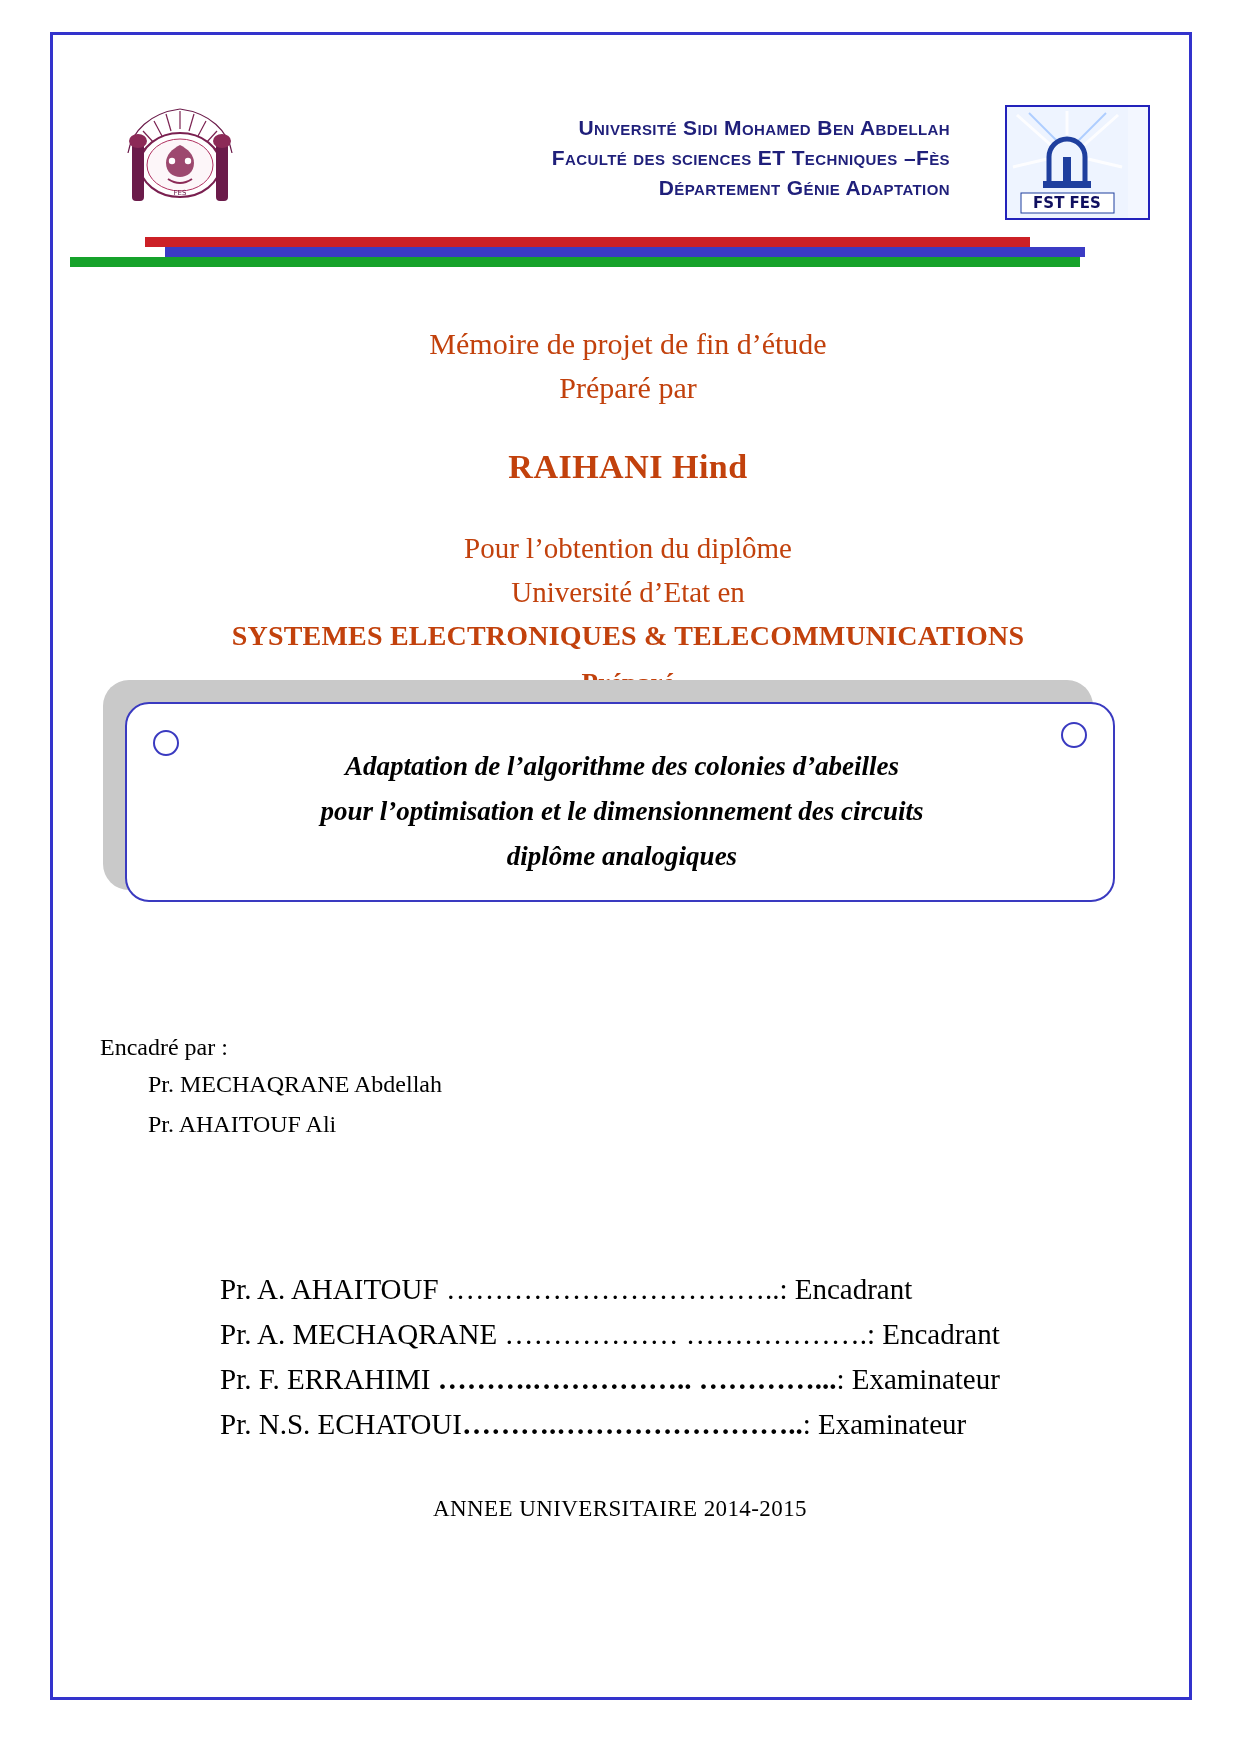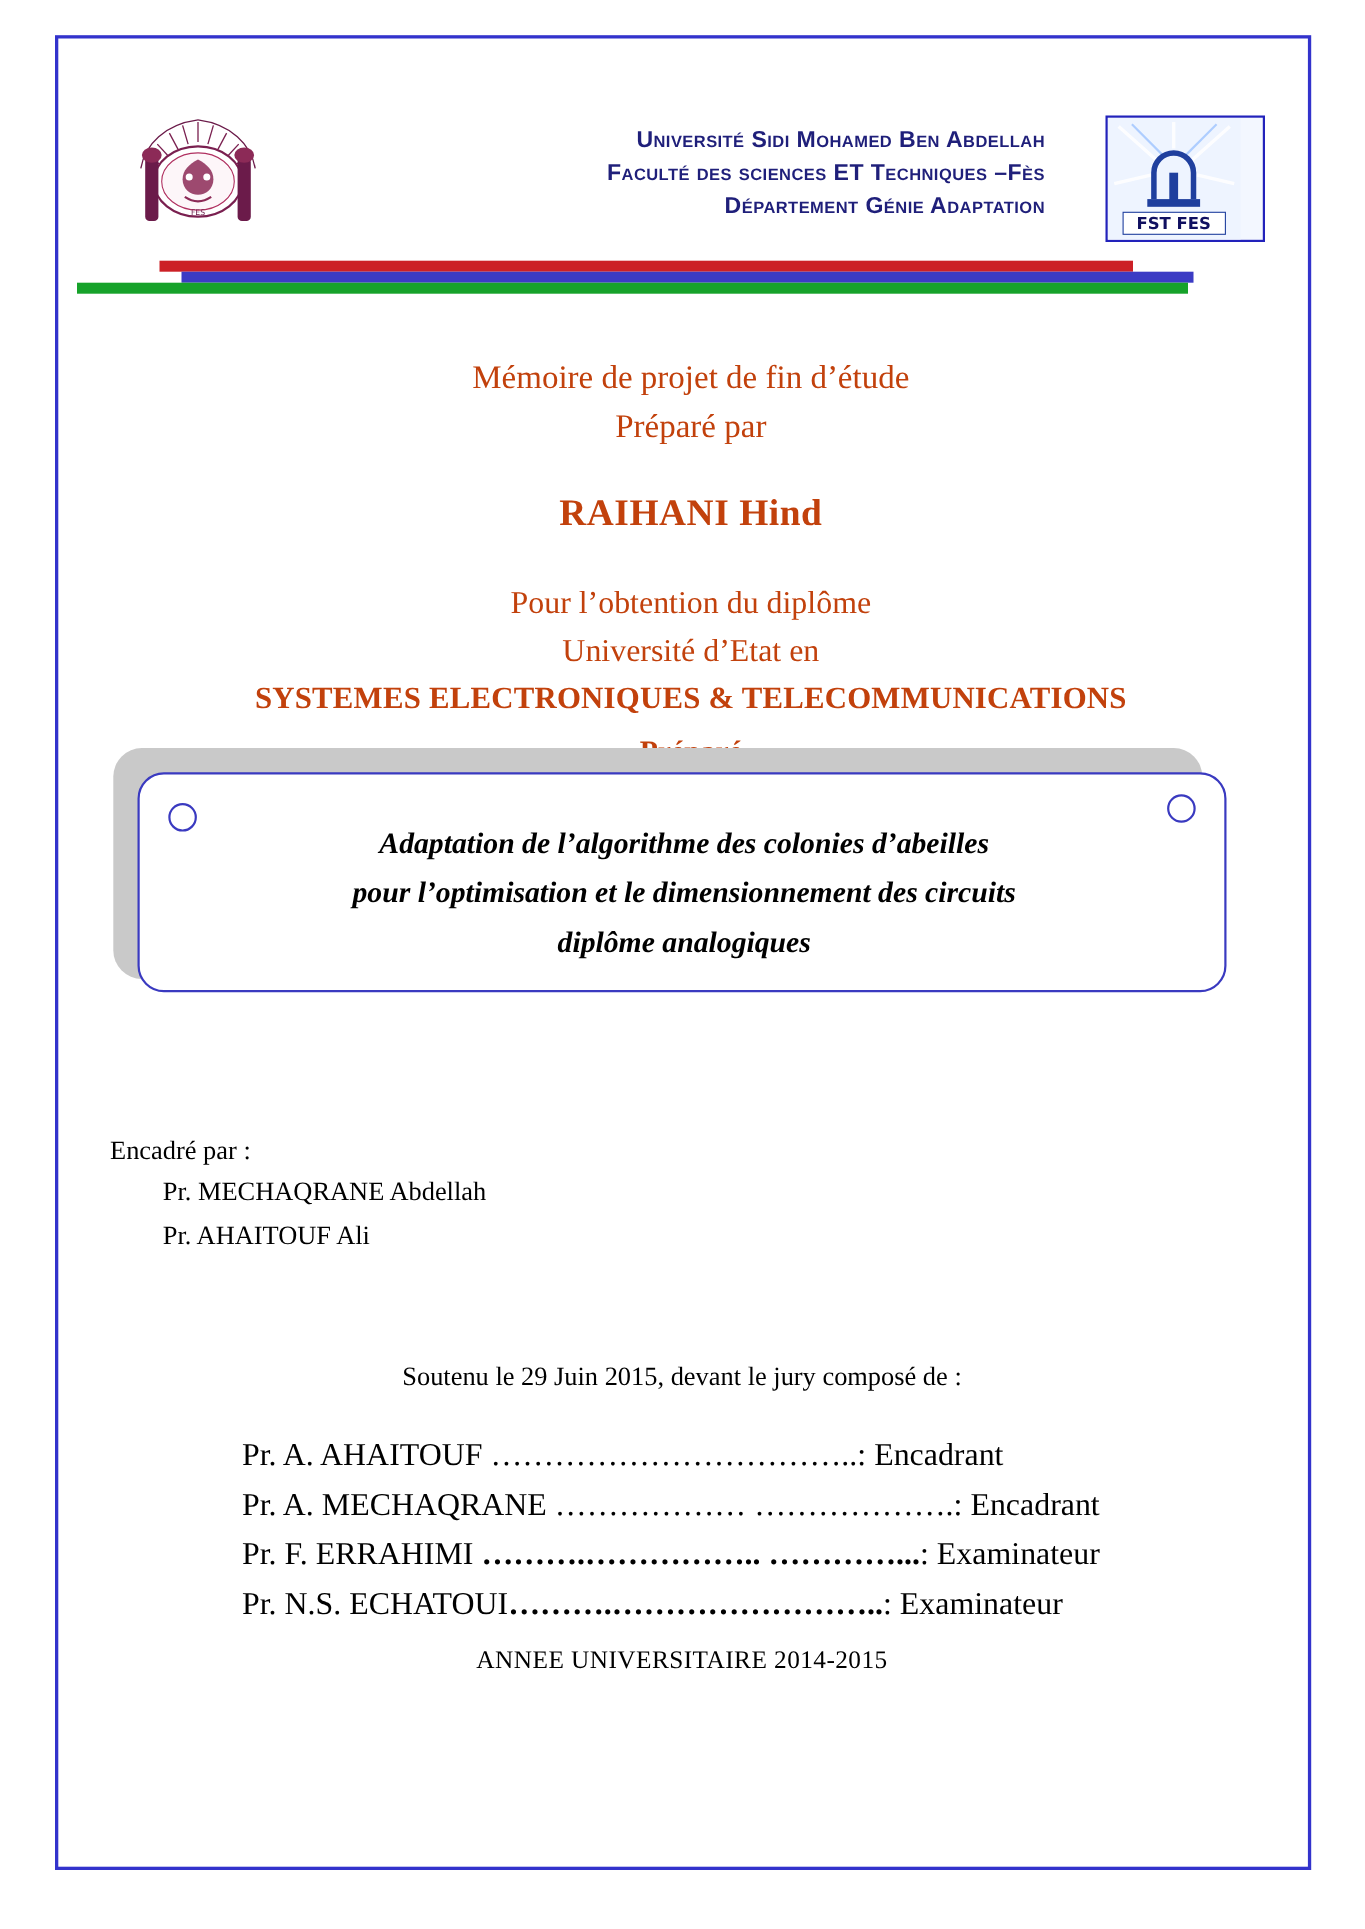--- a/index.html
+++ b/index.html
@@ -331,21 +331,20 @@
     </div>
   </div>
 
   <div class="supervisors">
     <div class="sup-head">Encadré par :</div>
     <div class="sup-item">Pr. MECHAQRANE Abdellah</div>
     <div class="sup-item">Pr. AHAITOUF Ali</div>
   </div>
 
   <div class="jury">
-    <div class="jury-head">Soutenu le 29 Juin 2015, devant le jury composé de :</div>
     <div class="jury-list">
       <div class="jury-row">
         <span class="nm">Pr. A. AHAITOUF </span><span class="dots">……………………………..</span><span class="role">: Encadrant</span>
       </div>
       <div class="jury-row">
         <span class="nm">Pr. A. MECHAQRANE </span><span class="dots">……………… ……………….</span><span class="role">: Encadrant</span>
       </div>
       <div class="jury-row">
         <span class="nm">Pr. F. ERRAHIMI </span><span class="dots bolddots">……….…………….. …………...</span><span class="role">: Examinateur</span>
       </div>

